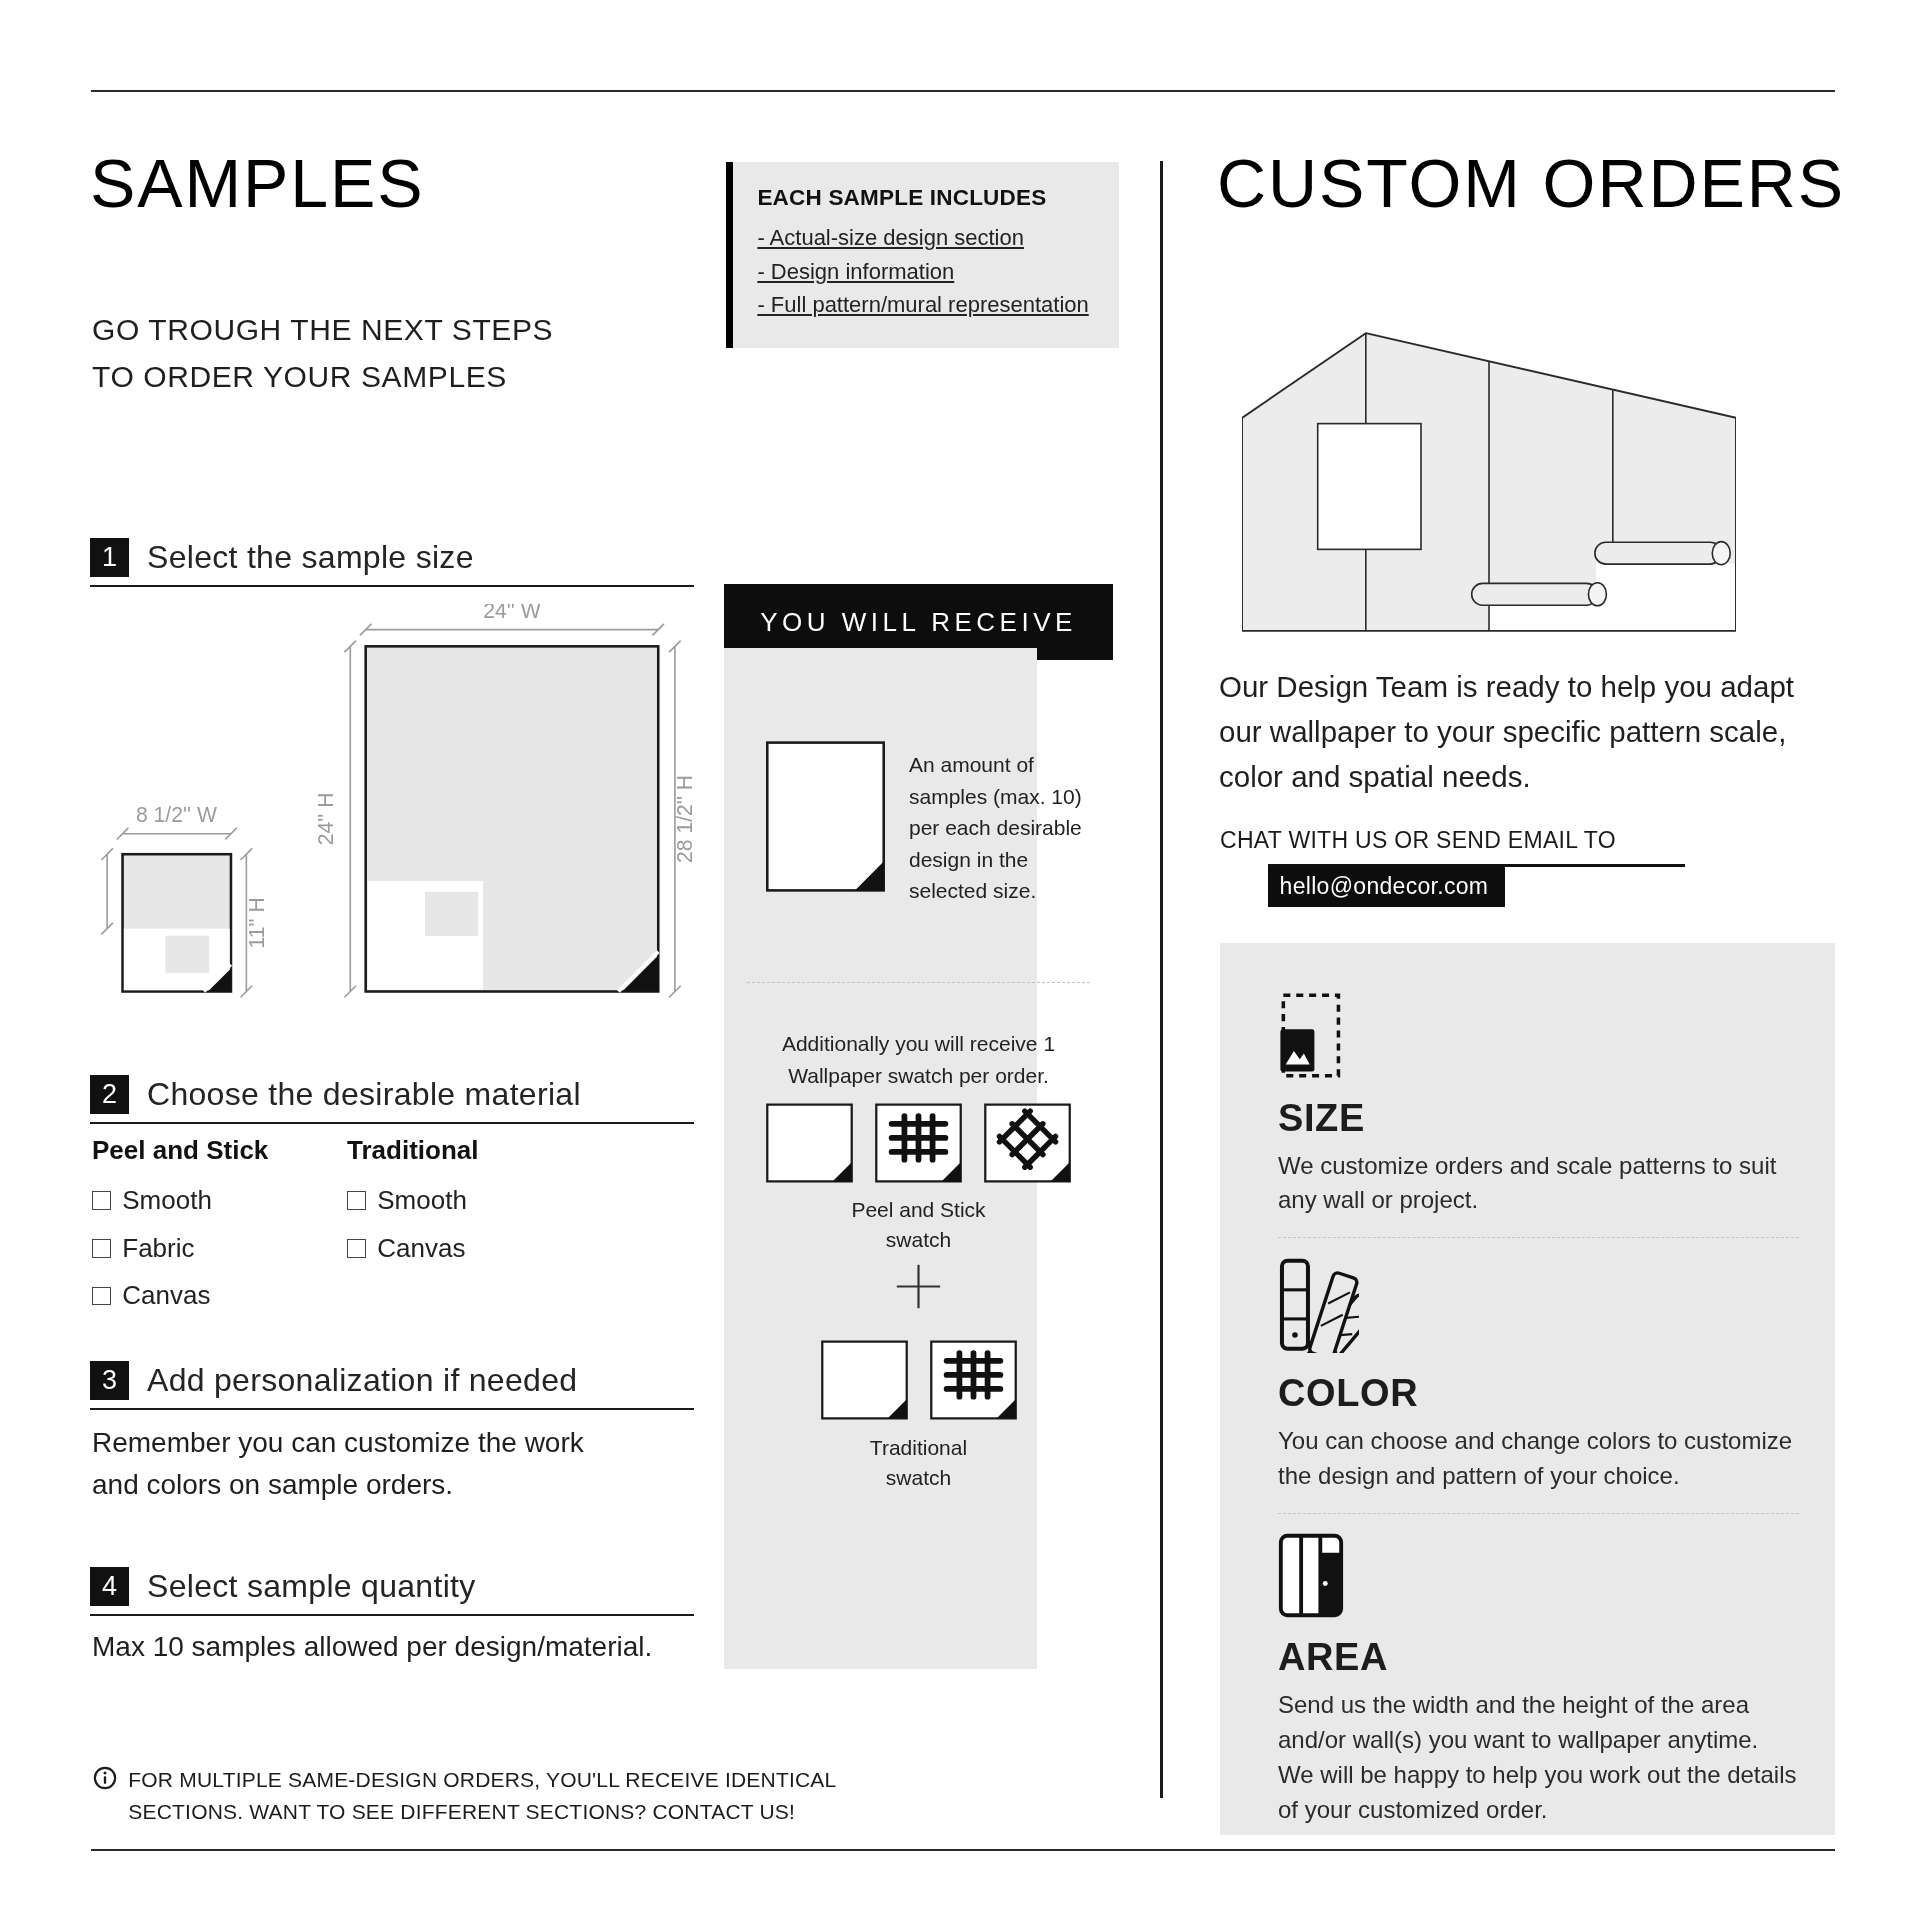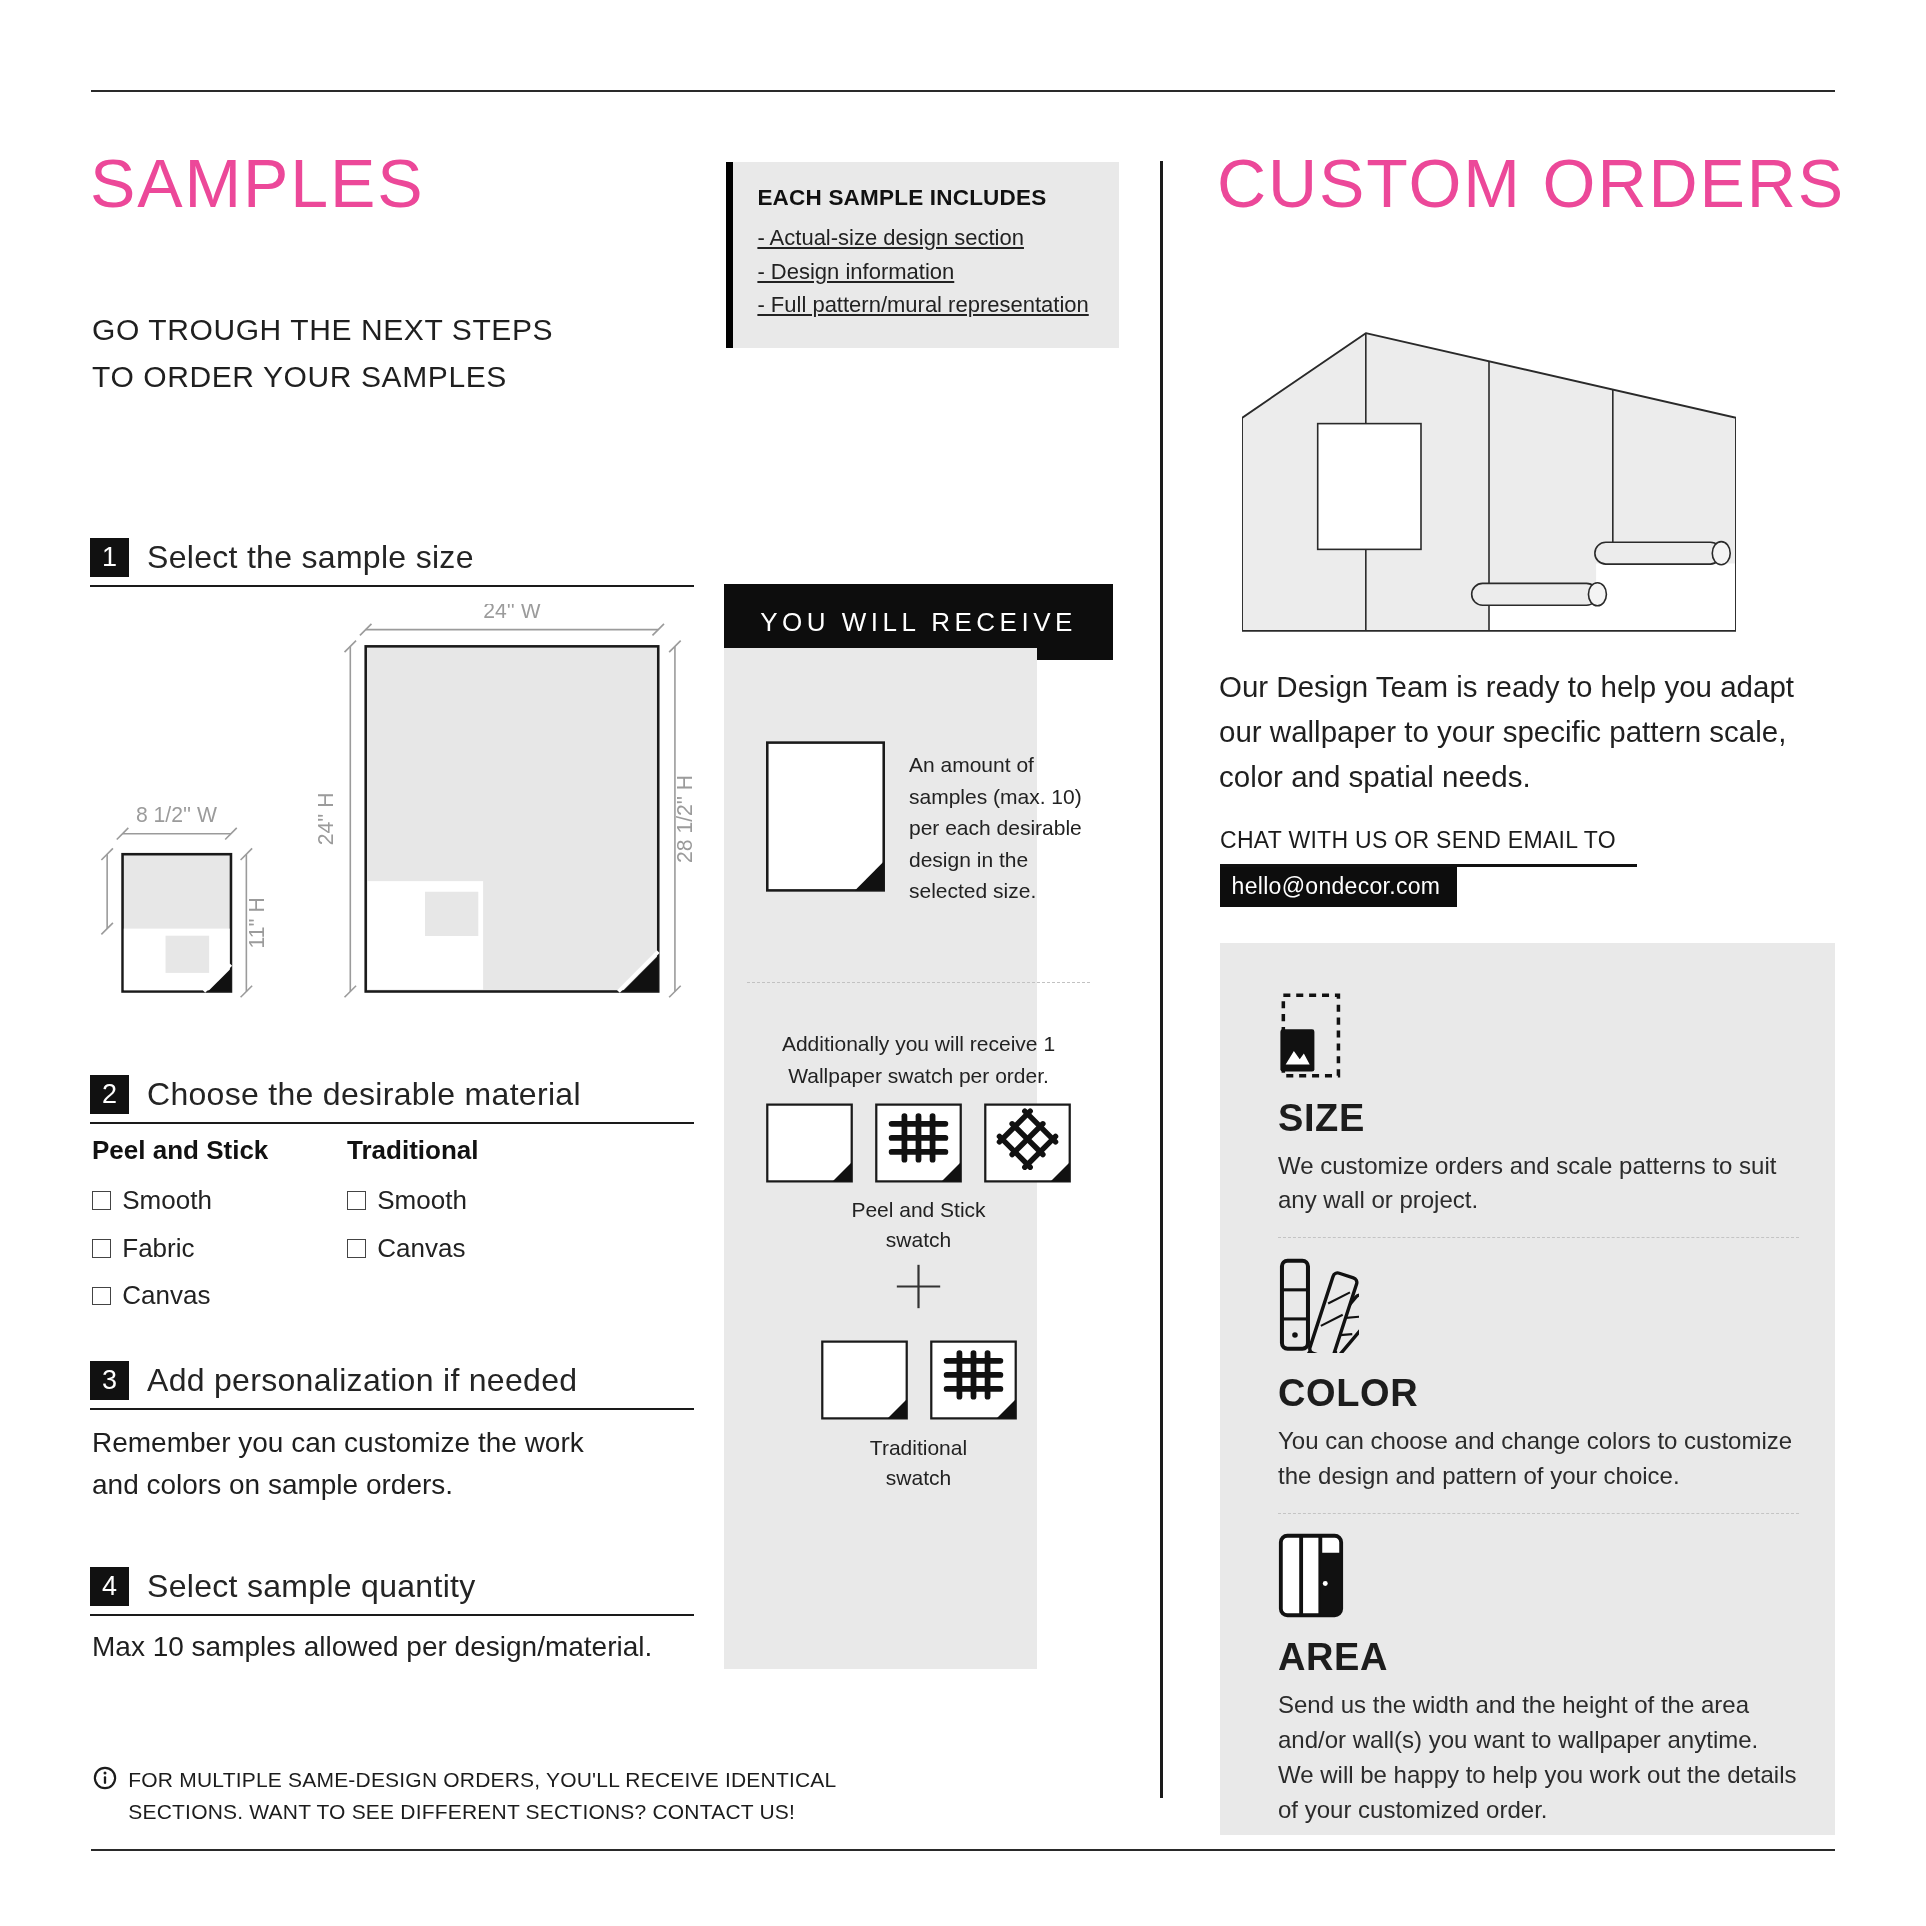--- a/index.html
+++ b/index.html
@@ -2,21 +2,21 @@
 <html style="font-size:10.3px"><head>
 <meta charset="utf-8">
 <style>
   html,body{margin:0;padding:0;background:#ffffff;}
   #canvas{
     position:relative;width:1926px;height:1926px;background:#fff;
     font-family:"Liberation Sans","DejaVu Sans",sans-serif;color:#222;overflow:hidden;
   }
   .abs{position:absolute;}
   .rule{background:#2a2a2a;height:1.9px;}
-  .big-title{font-size:68px;font-weight:300;letter-spacing:1.9px;color:#ec4899;white-space:nowrap;line-height:1;}
+  .big-title{font-size:68px;font-weight:300;letter-spacing:1.9px;color:#000000;white-space:nowrap;line-height:1;}
   .intro{font-size:30px;font-weight:300;line-height:1.55;letter-spacing:0.6px;color:#1f1f1f;white-space:nowrap;}
   .step-row{display:flex;align-items:center;width:604px;border-bottom:2.6px solid #1a1a1a;padding-bottom:7.7px;}
   .badge{width:39px;height:39px;background:#111;color:#fff;display:flex;align-items:center;justify-content:center;
          font-size:27px;font-weight:300;flex:0 0 39px;}
   .step-label{font-size:32px;font-weight:300;color:#242424;margin-left:18px;white-space:nowrap;letter-spacing:0.3px;}
   .mat-title{font-size:26px;font-weight:700;color:#111;margin-bottom:19px;white-space:nowrap;}
   .opt{display:flex;align-items:center;margin-bottom:16.7px;font-size:26px;font-weight:300;color:#222;white-space:nowrap;}
   .chk{width:16.7px;height:16.7px;border:1.9px solid #444;margin-right:11.6px;flex:0 0 16.7px;background:#fff;}
   .note{font-size:28px;font-weight:300;line-height:1.5;color:#1f1f1f;}
   .footnote{display:flex;align-items:flex-start;}
@@ -269,21 +269,21 @@
     </g>
     <g>
       <rect x="358" y="393" width="196" height="34" rx="17" fill="#ececec" stroke="#2a2a2a" stroke-width="2.5"></rect>
       <ellipse cx="554" cy="410" rx="14" ry="18" fill="#f4f4f4" stroke="#2a2a2a" stroke-width="2.5"></ellipse>
     </g>
   </svg>
 
   <div class="abs para" style="left:1219px;top:665px;width:578px;">Our Design Team is ready to help you adapt our wallpaper to your specific pattern scale, color and spatial needs.</div>
 
   <div class="abs chat-label" style="left:1220px;top:827px;">CHAT WITH US OR SEND EMAIL TO</div>
-  <div class="abs email-wrap" style="left:1220px;top:864px;">
+  <div class="abs email-wrap" style="left:1268px;top:864px;">
     <span class="email-badge">hello@ondecor.com</span>
   </div>
 
   <div class="abs co-panel" style="left:1220px;top:943px;">
 
     
     <svg width="64" height="85" viewBox="0 0 105 145">
       <rect x="7" y="4" width="94" height="137" fill="none" stroke="#111" stroke-width="6" stroke-dasharray="12 10"></rect>
       <rect x="2" y="62" width="58" height="72" rx="4" fill="#111"></rect>
       <path d="M11 122 L25 99 L35 113 L42 103 L52 122 Z" fill="#ffffff"></path>

